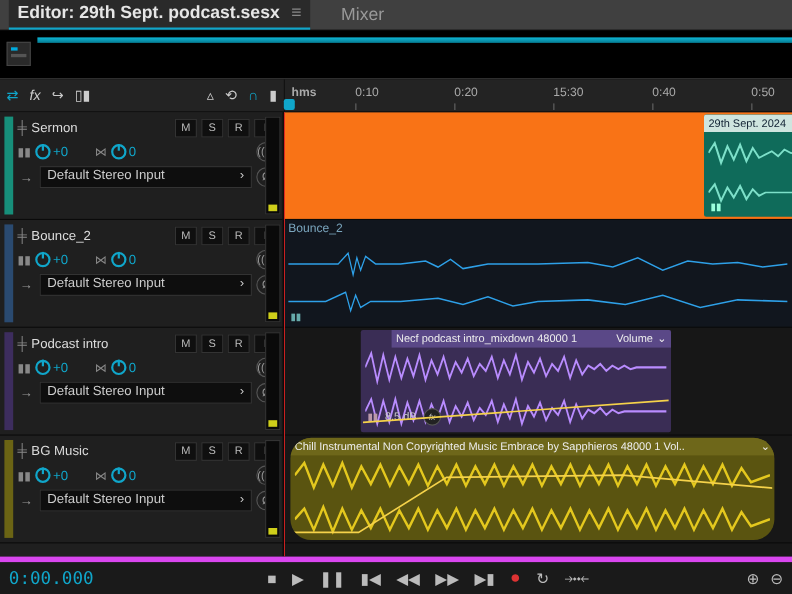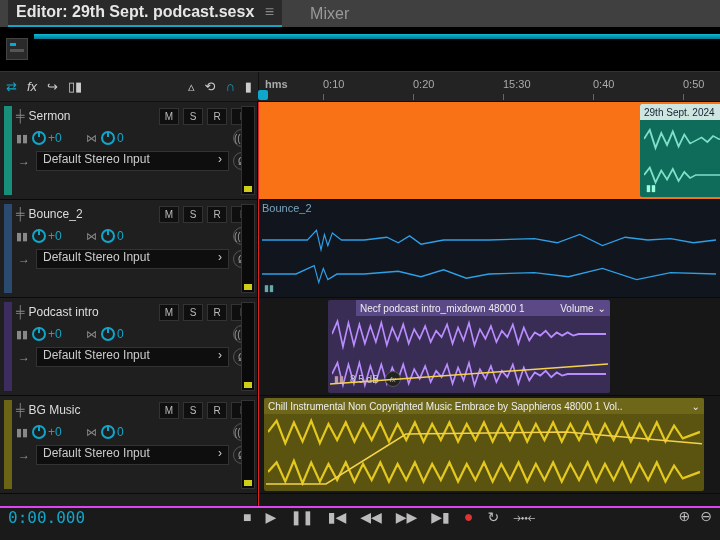--- a/index.html
+++ b/index.html
@@ -45,21 +45,21 @@
   .small-icons { color:#888; font-size:11px; display:flex; gap:4px; align-items:center;}
   .small-icons span{display:inline-block;}
   .lane { position:absolute; left:0; right:0; border-bottom:1px solid #0a0a0a;}
   .clip { position:absolute; top:2px; bottom:2px; border-radius:2px; overflow:hidden;}
   .clip-hdr { height:16px; font-size:10px; padding:0 4px; color:#eee; display:flex; align-items:center; justify-content:space-between; white-space:nowrap;}
   .clip-body { position:absolute; top:16px; bottom:0; left:0; right:0;}
   .wave { position:absolute; left:4px; right:4px; }
   .wave svg { width:100%; height:100%; display:block;}
   .lane-label { position:absolute; left:4px; top:2px; font-size:11px; color:#7aa5bd;}
   .playhead-line { position:absolute; top:0; bottom:0; width:1px; background:#d22; z-index:40; left:0;}
-  .transport { position:absolute; left:0; right:0; bottom:0; height:34px; background:#1a1a1a; border-top:2px solid #d946ef; display:flex; padding:0 8px; gap:12px;}
+  .transport { position:absolute; left:0; right:0; bottom:0; height:34px; background:#1a1a1a; border-top:5px solid #d946ef; display:flex; align-items:center; padding:0 8px; gap:12px;}
   .timecode { color:#10a6ca; font-size:16px; font-family:monospace; width:90px;}
   .tcenter { position:absolute; left:50%; transform:translateX(-40%); display:flex; gap:14px; align-items:center; color:#bbb; font-size:14px;}
   .tcenter .rec { color:#d33; font-size:16px;}
   .tright { position:absolute; right:8px; display:flex; gap:10px; color:#bbb; font-size:14px;}
   .grip{color:#888;}
   .fxdot{width:16px;height:16px;border-radius:50%;background:#222;border:1px solid #555;display:inline-flex;align-items:center;justify-content:center;font-size:8px;font-style:italic;color:#aaa;}
 </style>
 </head>
 <body>
 
@@ -310,21 +310,21 @@
           <div style="position:absolute;left:2px;right:2px;top:0;bottom:0;pointer-events:none">
             <svg width="100%" height="100%">
                 <line x1="0" y1="68" x2="100%" y2="48" stroke="#f5d24a" stroke-width="1.5"></line>
               </svg>
           </div>
         </div>
       </div>
     </div>
 
     <div class="lane" style="top:294px;height:98px">
-      <div class="clip" style="background: rgb(90, 84, 16); left: 6px; width: 440px;">
+      <div class="clip" style="background: rgb(90, 84, 16); left: 6px; width: 440px; border-radius: 19px;">
         <div class="clip-hdr" style="background:#6e671a">
           <span style="overflow:hidden;text-overflow:ellipsis;max-width:390px">Chill Instrumental Non Copyrighted Music Embrace by Sapphieros 48000 1 Vol..</span>
           <span>⌄</span>
         </div>
         <div class="clip-body">
           <div class="wave" style="top:2px;height:32px">
               <svg viewBox="0 0 300 20" preserveAspectRatio="none">
                 <polyline fill="none" stroke="#e4c81e" stroke-width="1.5" points="0,10 6,3 12,17 18,4 24,16 30,3 36,17 42,5 48,15 54,4 60,16 66,5 72,15 78,4 84,16 90,5 96,15 102,4 108,16 114,5 120,15 126,4 132,16 138,5 144,15 150,4 156,16 162,5 168,15 174,4 180,16 186,5 192,15 198,4 204,16 210,5 216,15 222,4 228,16 234,5 240,15 246,4 252,16 258,5 264,15 270,4 276,16 282,6 288,14 300,10"></polyline>
               </svg>
             </div>

